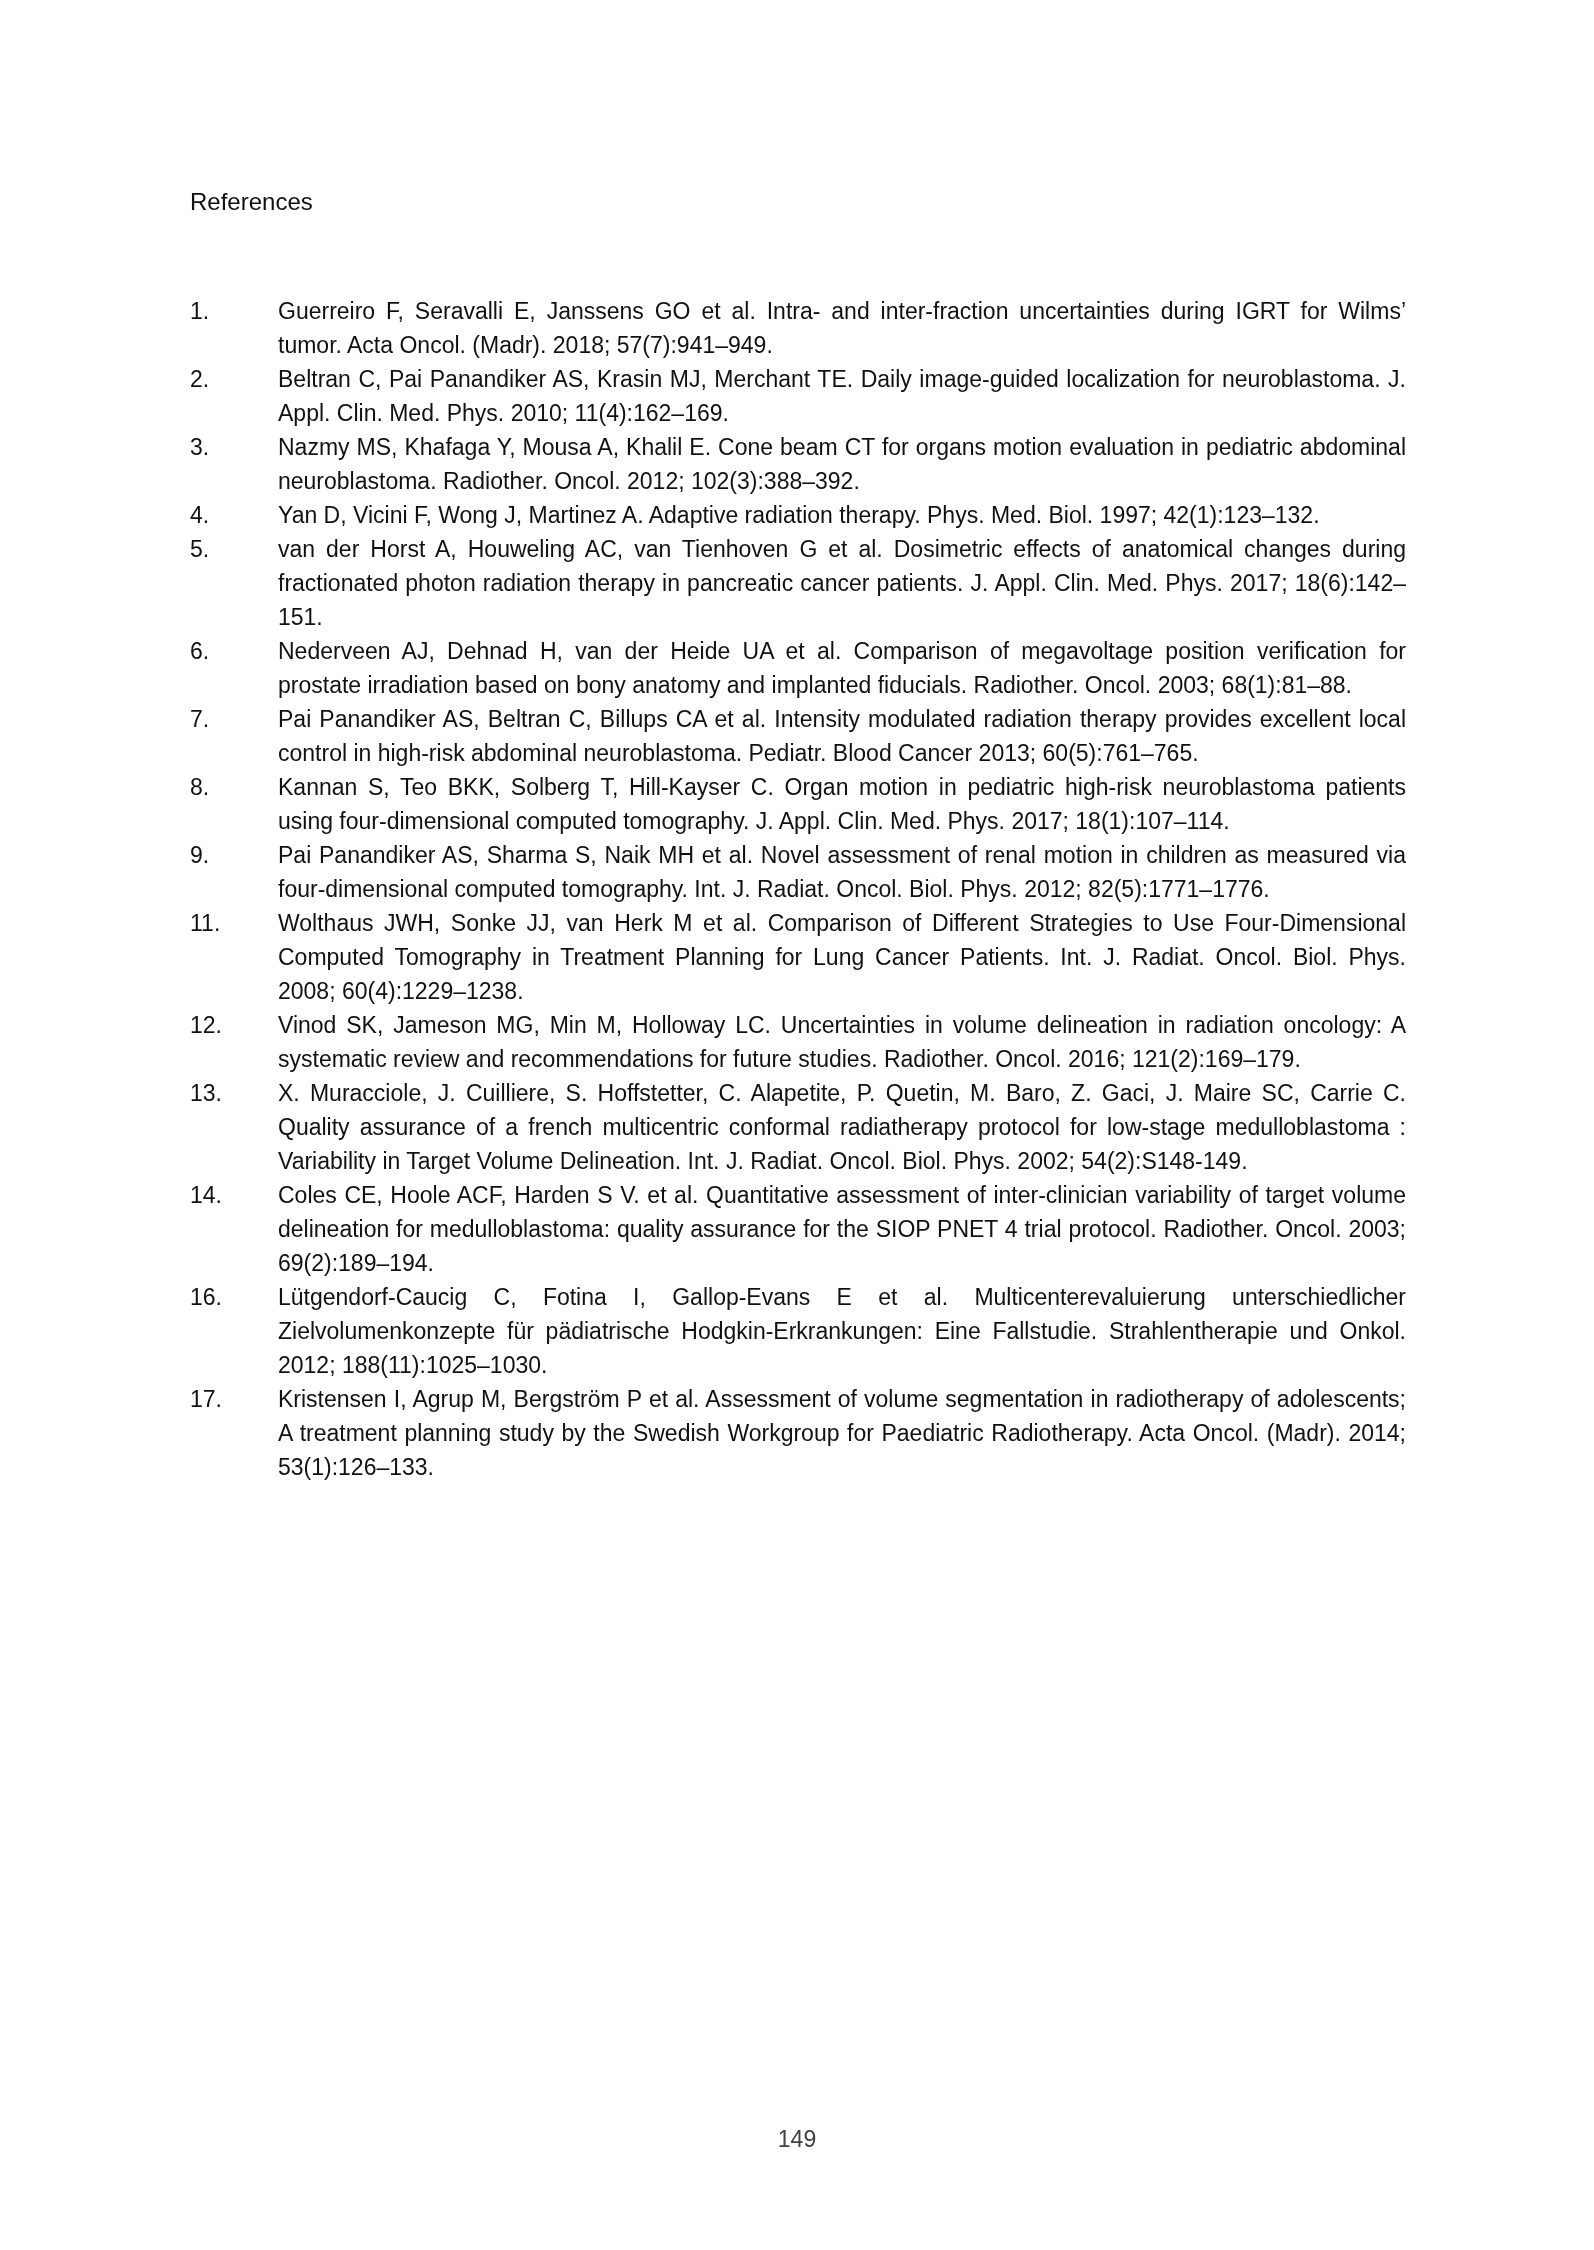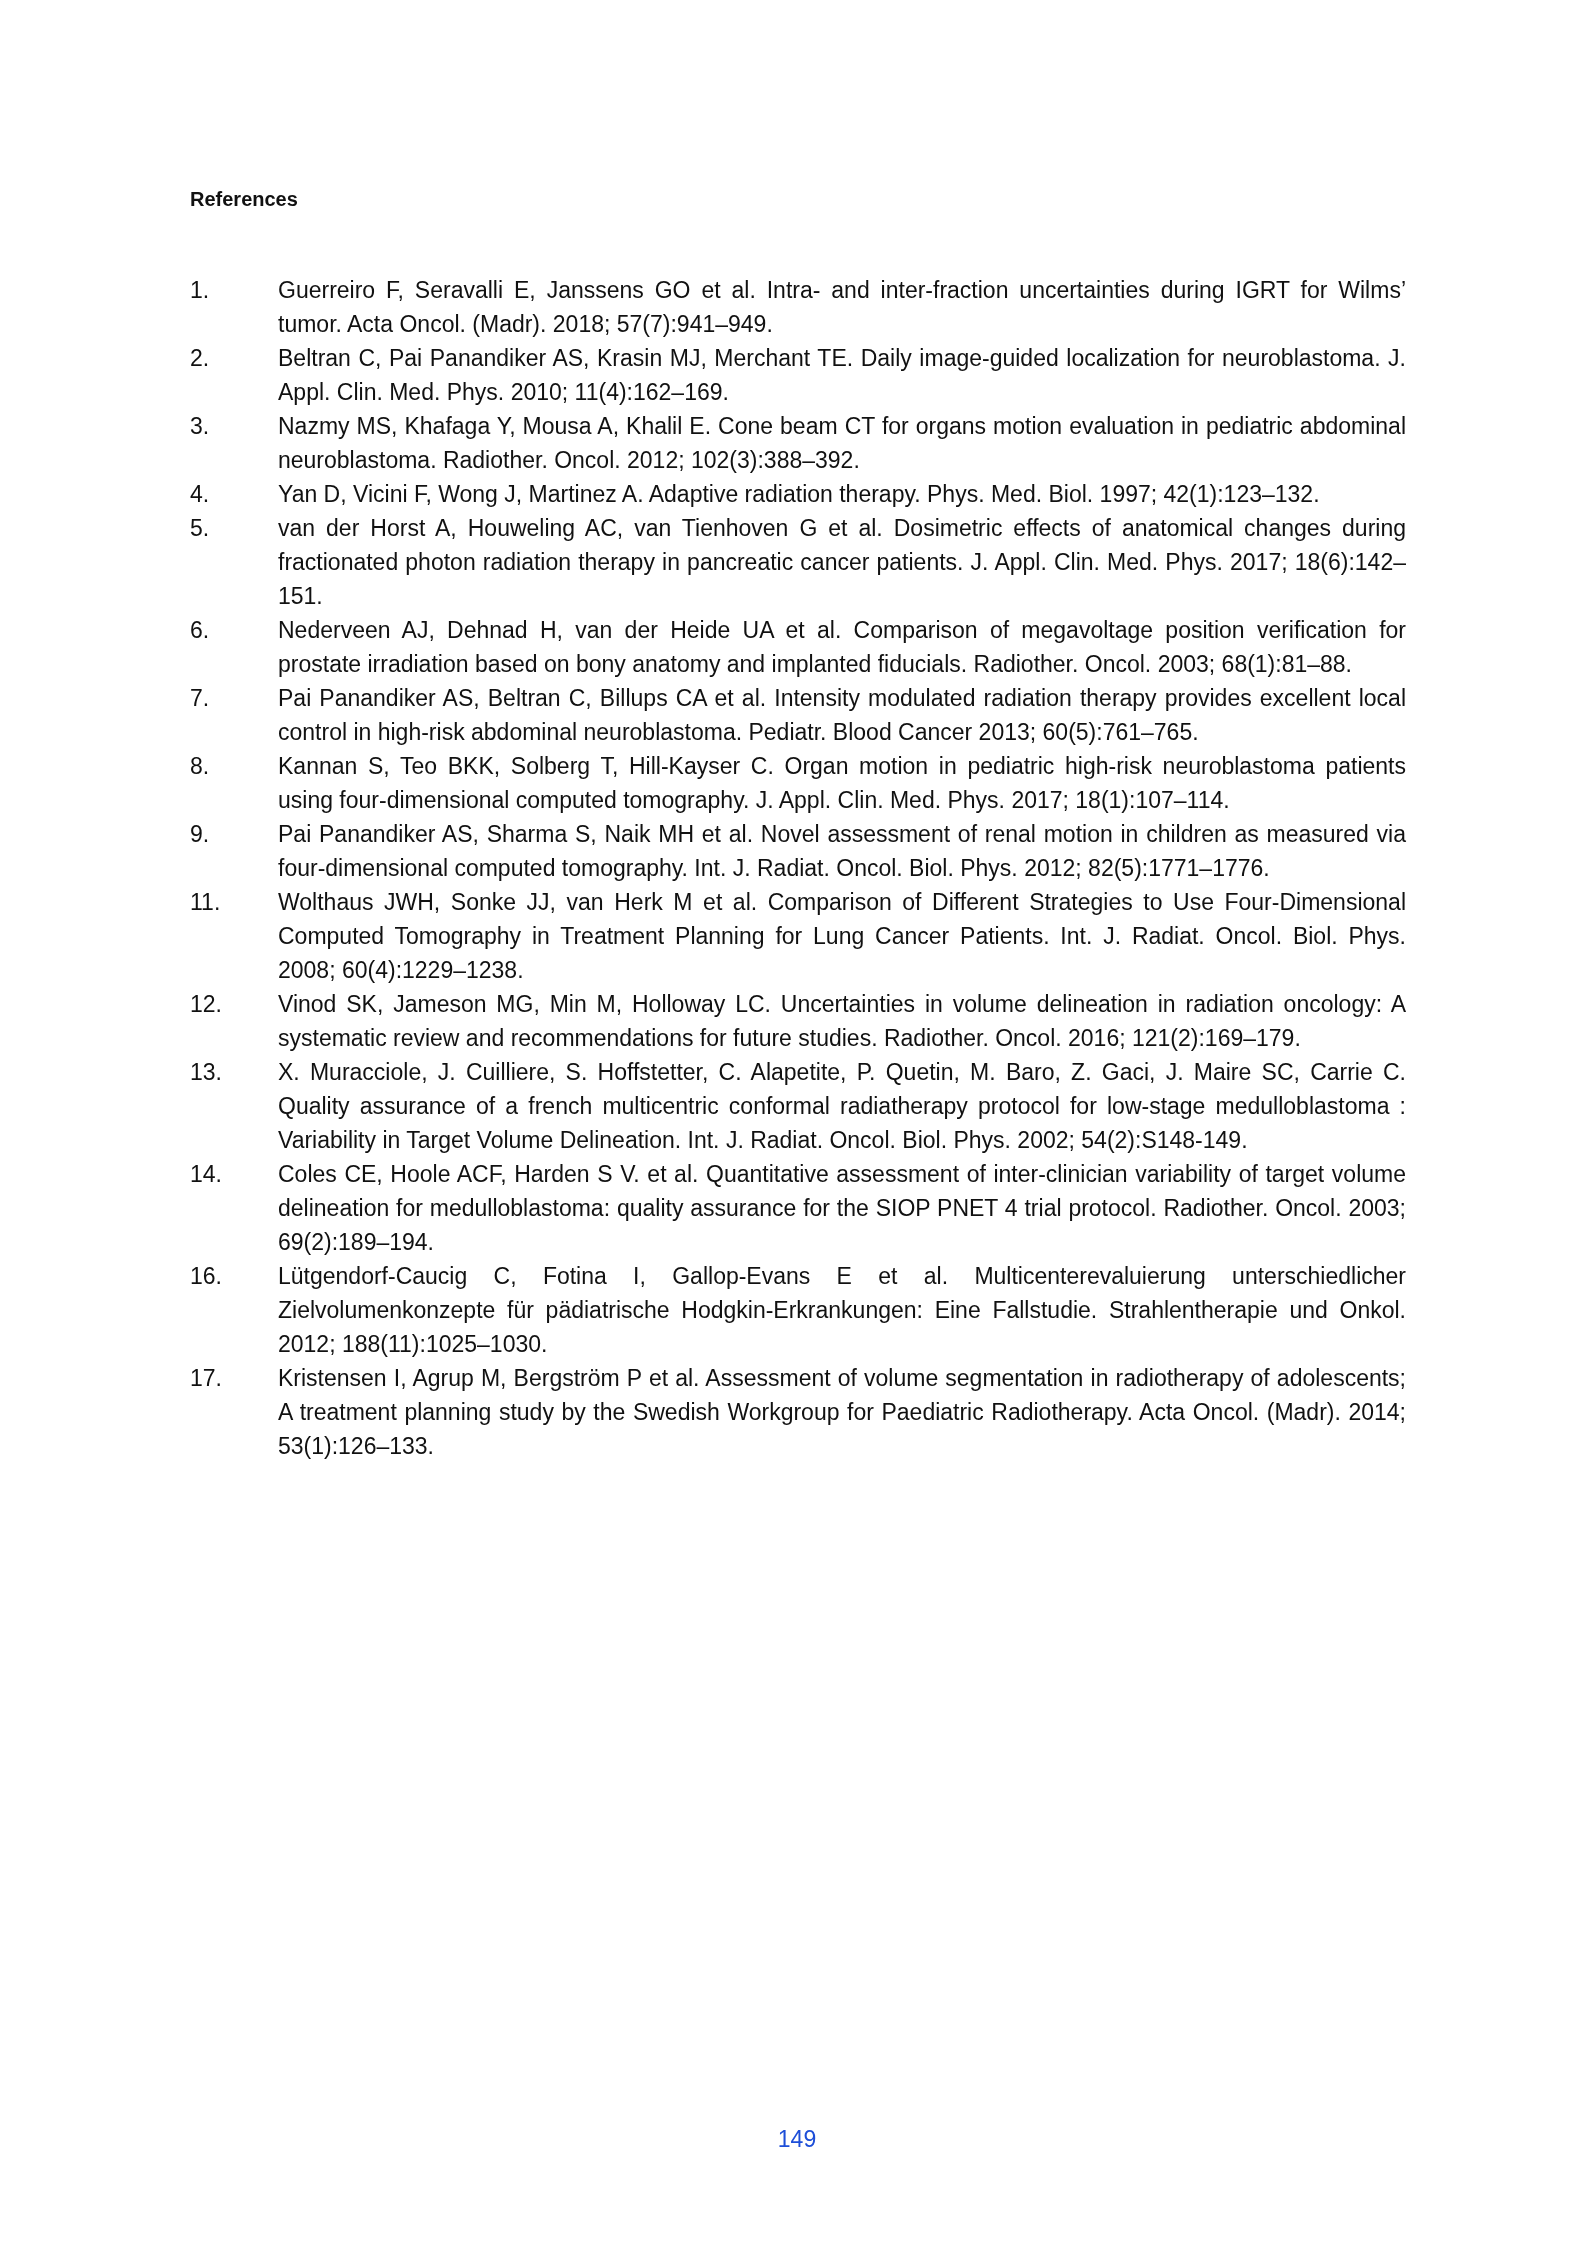--- a/index.html
+++ b/index.html
@@ -20,23 +20,23 @@
     inset: 0;
     background: #ffffff;
   }
   .content {
     position: absolute;
     left: 190px;
     top: 188px;
     width: 1216px;
   }
   .refs-title {
-    font-size: 20px;
-    font-weight: bold;
-    margin: 0 0 62px 0;
+    font-size: 24px;
+    font-weight: normal;
+    margin: 0 0 78px 0;
     color: #111111;
   }
   .ref-list {
     list-style: none;
     margin: 0;
     padding: 0;
   }
   .ref-item {
     display: grid;
     grid-template-columns: 88px 1128px;
@@ -50,21 +50,21 @@
     text-align: justify;
   }
   .page-number {
     position: absolute;
     top: 2122px;
     left: 0;
     width: 100%;
     text-align: center;
     font-size: 23px;
     line-height: 34px;
-    color: #1d4ed8;
+    color: #404040;
   }
 </style>
 </head>
 <body>
 
 <div class="page">
   <div class="content">
     <h1 class="refs-title">References</h1>
     <ol class="ref-list" id="ref-list">
   <li class="ref-item">

